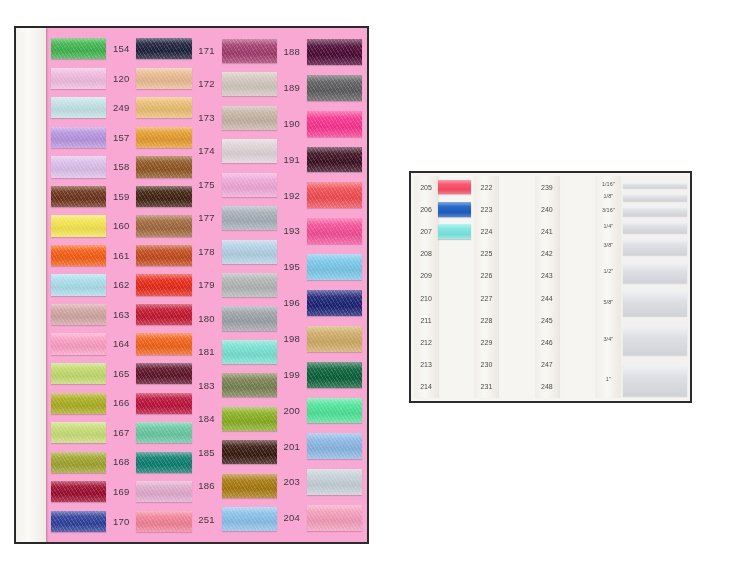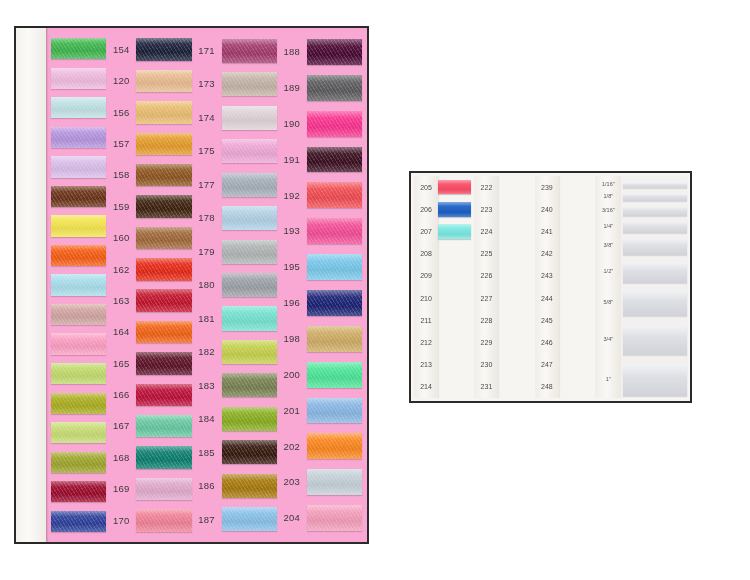--- a/index.html
+++ b/index.html
@@ -194,21 +194,21 @@
             <div class="lsw" style="background: rgb(27, 32, 57);"></div>
           </div>
         </div>
         <div class="lrow">
           <div class="lnum">120</div>
           <div class="lsw-wrap">
             <div class="lsw" style="background: rgb(232, 185, 142);"></div>
           </div>
         </div>
         <div class="lrow">
-          <div class="lnum">156</div>
+          <div class="lnum">249</div>
           <div class="lsw-wrap">
             <div class="lsw" style="background: rgb(232, 187, 110);"></div>
           </div>
         </div>
         <div class="lrow">
           <div class="lnum">157</div>
           <div class="lsw-wrap">
             <div class="lsw" style="background: rgb(227, 154, 41);"></div>
           </div>
         </div>
@@ -221,20 +221,26 @@
         <div class="lrow">
           <div class="lnum">159</div>
           <div class="lsw-wrap">
             <div class="lsw" style="background: rgb(62, 34, 15);"></div>
           </div>
         </div>
         <div class="lrow">
           <div class="lnum">160</div>
           <div class="lsw-wrap">
             <div class="lsw" style="background: rgb(160, 103, 58);"></div>
+          </div>
+        </div>
+        <div class="lrow">
+          <div class="lnum">161</div>
+          <div class="lsw-wrap">
+            <div class="lsw" style="background: rgb(193, 73, 26);"></div>
           </div>
         </div>
         <div class="lrow">
           <div class="lnum">162</div>
           <div class="lsw-wrap">
             <div class="lsw" style="background: rgb(229, 40, 22);"></div>
           </div>
         </div>
         <div class="lrow">
           <div class="lnum">163</div>
@@ -289,20 +295,26 @@
     <div class="lcol">
       <div class="numstrip"></div>
       <div class="lcolinner">
         <div class="lrow">
           <div class="lnum">171</div>
           <div class="lsw-wrap">
             <div class="lsw" style="background: rgb(161, 58, 107);"></div>
           </div>
         </div>
         <div class="lrow">
+          <div class="lnum">172</div>
+          <div class="lsw-wrap">
+            <div class="lsw" style="background: rgb(207, 197, 187);"></div>
+          </div>
+        </div>
+        <div class="lrow">
           <div class="lnum">173</div>
           <div class="lsw-wrap">
             <div class="lsw" style="background: rgb(195, 178, 164);"></div>
           </div>
         </div>
         <div class="lrow">
           <div class="lnum">174</div>
           <div class="lsw-wrap">
             <div class="lsw" style="background: rgb(221, 209, 214);"></div>
           </div>
@@ -337,26 +349,20 @@
             <div class="lsw" style="background: rgb(155, 160, 166);"></div>
           </div>
         </div>
         <div class="lrow">
           <div class="lnum">181</div>
           <div class="lsw-wrap">
             <div class="lsw" style="background: rgb(114, 224, 207);"></div>
           </div>
         </div>
         <div class="lrow">
-          <div class="lnum">182</div>
-          <div class="lsw-wrap">
-            <div class="lsw" style="background: rgb(194, 207, 74);"></div>
-          </div>
-        </div>
-        <div class="lrow">
           <div class="lnum">183</div>
           <div class="lsw-wrap">
             <div class="lsw" style="background: rgb(119, 128, 79);"></div>
           </div>
         </div>
         <div class="lrow">
           <div class="lnum">184</div>
           <div class="lsw-wrap">
             <div class="lsw" style="background: rgb(134, 173, 30);"></div>
           </div>
@@ -367,21 +373,21 @@
             <div class="lsw" style="background: rgb(54, 25, 15);"></div>
           </div>
         </div>
         <div class="lrow">
           <div class="lnum">186</div>
           <div class="lsw-wrap">
             <div class="lsw" style="background: rgb(166, 120, 12);"></div>
           </div>
         </div>
         <div class="lrow">
-          <div class="lnum">187</div>
+          <div class="lnum">251</div>
           <div class="lsw-wrap">
             <div class="lsw" style="background: rgb(134, 191, 232);"></div>
           </div>
         </div>
       </div>
     </div>
     <div class="lcol">
       <div class="numstrip"></div>
       <div class="lcolinner">
         <div class="lrow">
@@ -432,35 +438,35 @@
             <div class="lsw" style="background: rgb(26, 34, 115);"></div>
           </div>
         </div>
         <div class="lrow">
           <div class="lnum">198</div>
           <div class="lsw-wrap">
             <div class="lsw" style="background: rgb(205, 169, 98);"></div>
           </div>
         </div>
         <div class="lrow">
+          <div class="lnum">199</div>
+          <div class="lsw-wrap">
+            <div class="lsw" style="background: rgb(8, 96, 55);"></div>
+          </div>
+        </div>
+        <div class="lrow">
           <div class="lnum">200</div>
           <div class="lsw-wrap">
             <div class="lsw" style="background: rgb(74, 227, 150);"></div>
           </div>
         </div>
         <div class="lrow">
           <div class="lnum">201</div>
           <div class="lsw-wrap">
             <div class="lsw" style="background: rgb(134, 181, 226);"></div>
-          </div>
-        </div>
-        <div class="lrow">
-          <div class="lnum">202</div>
-          <div class="lsw-wrap">
-            <div class="lsw" style="background: rgb(249, 132, 27);"></div>
           </div>
         </div>
         <div class="lrow">
           <div class="lnum">203</div>
           <div class="lsw-wrap">
             <div class="lsw" style="background: rgb(195, 206, 214);"></div>
           </div>
         </div>
         <div class="lrow">
           <div class="lnum">204</div>

